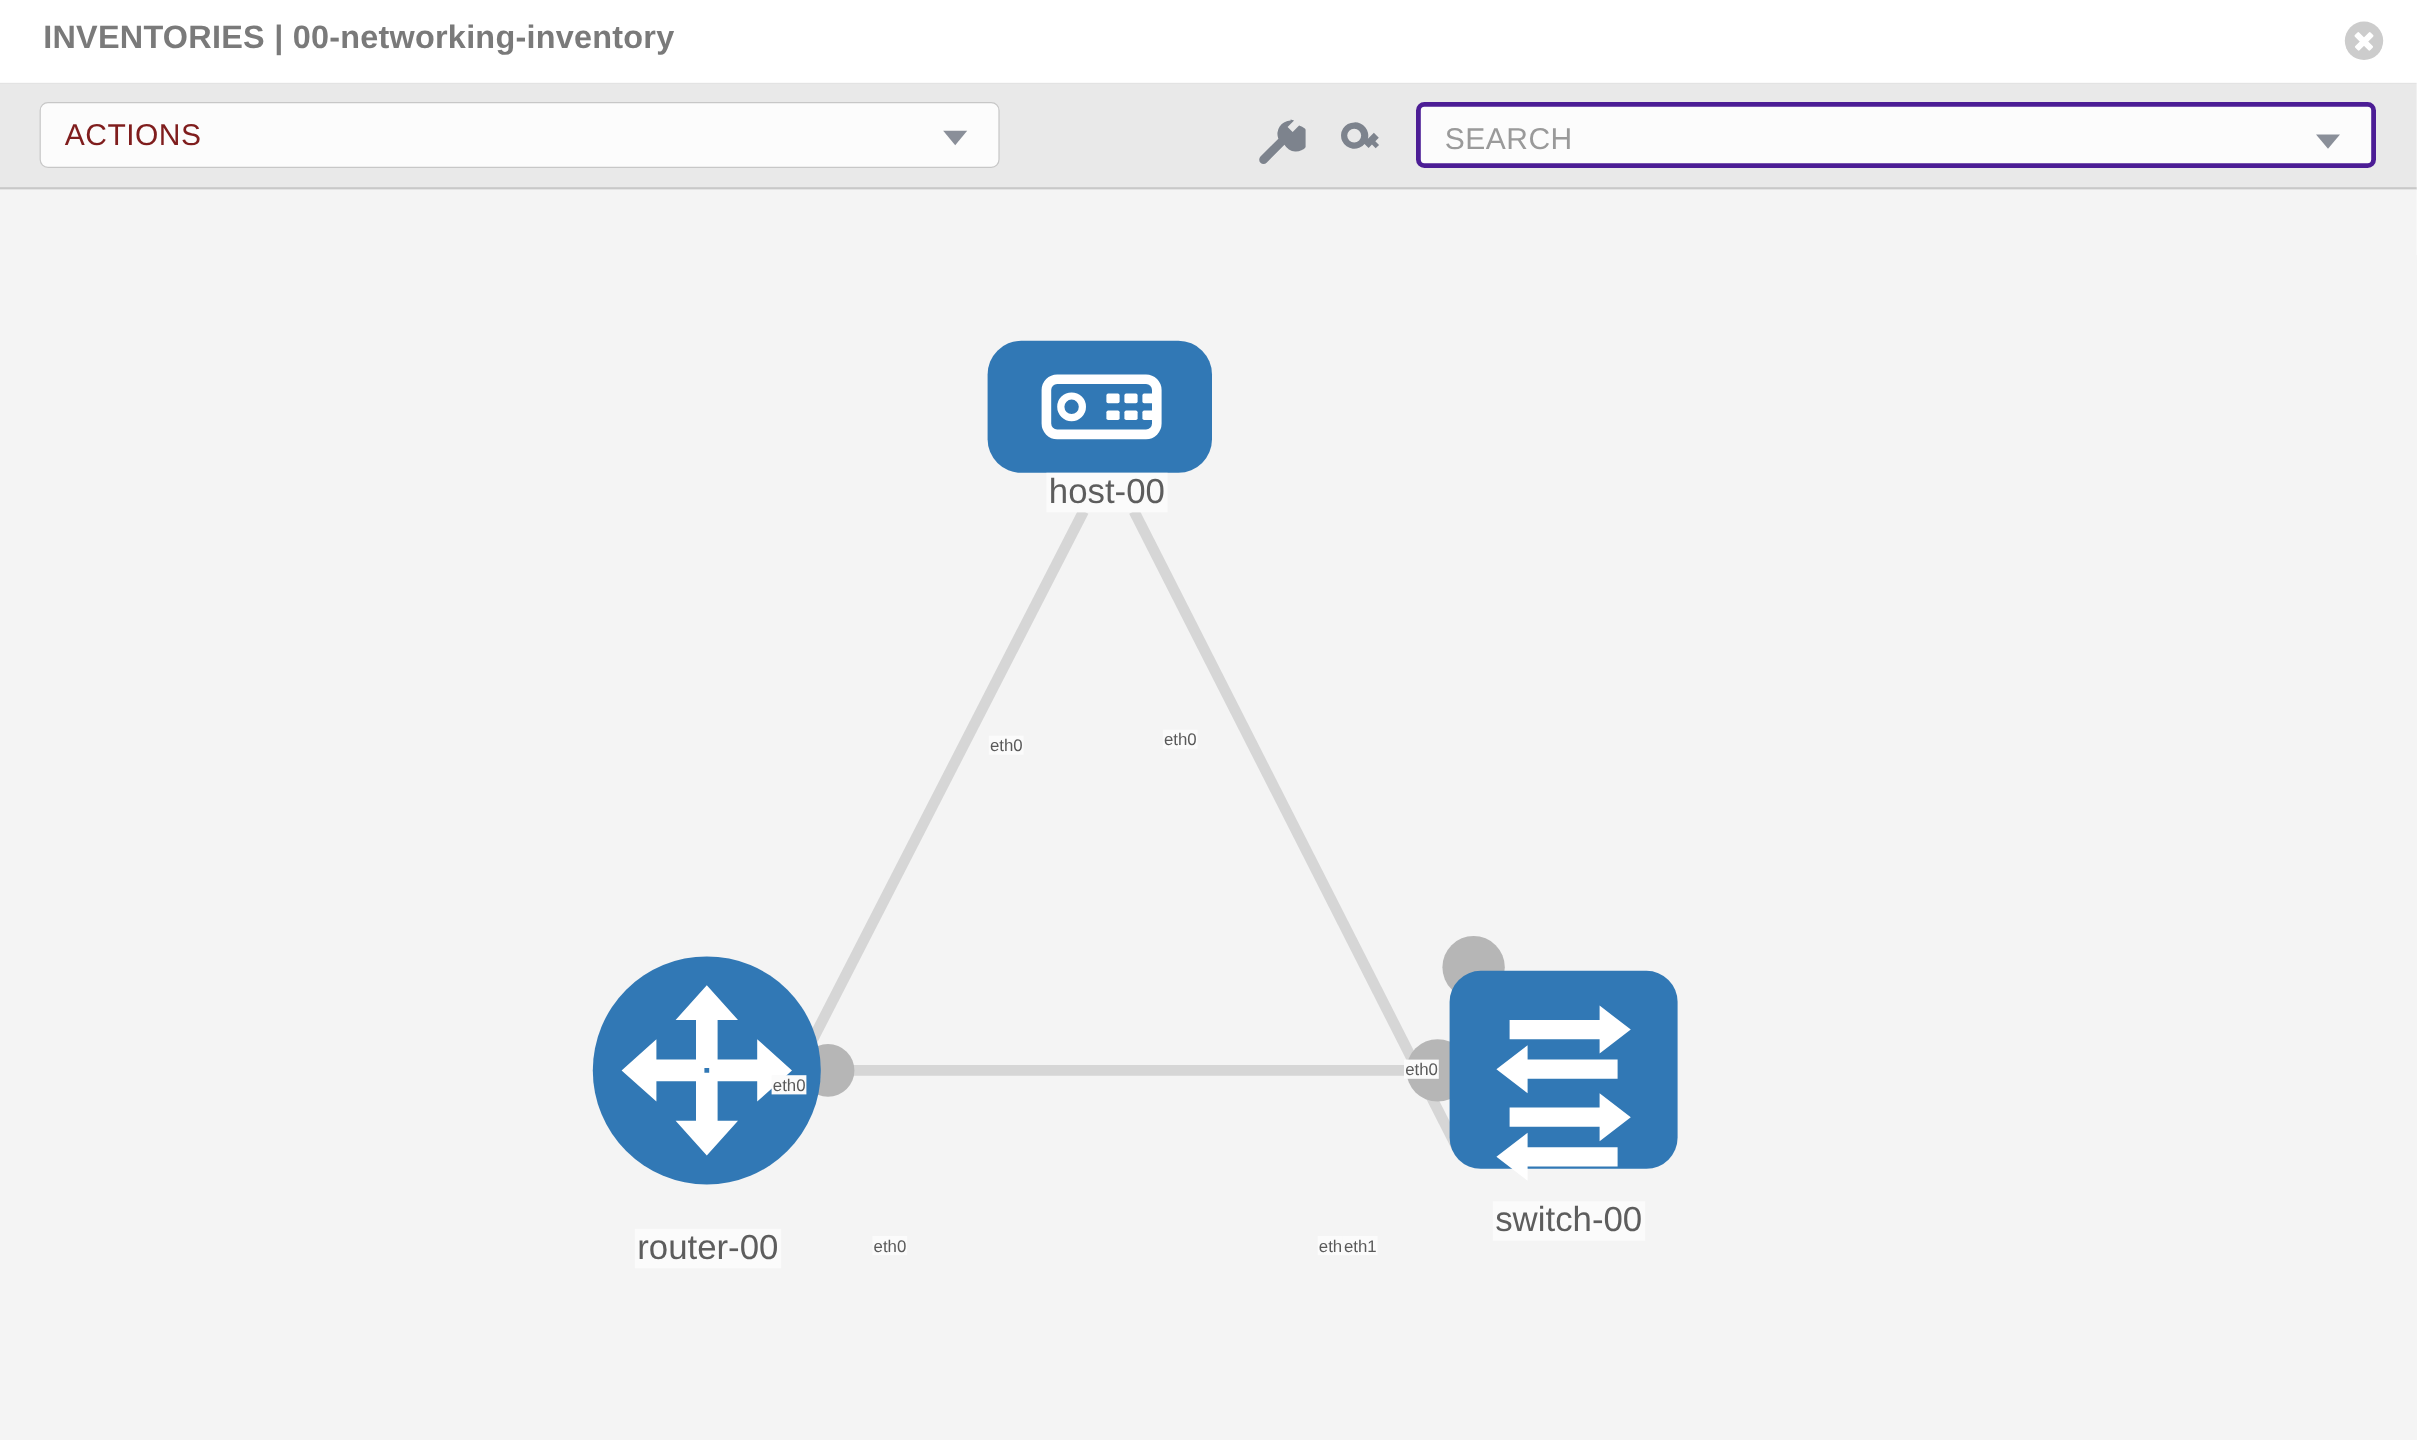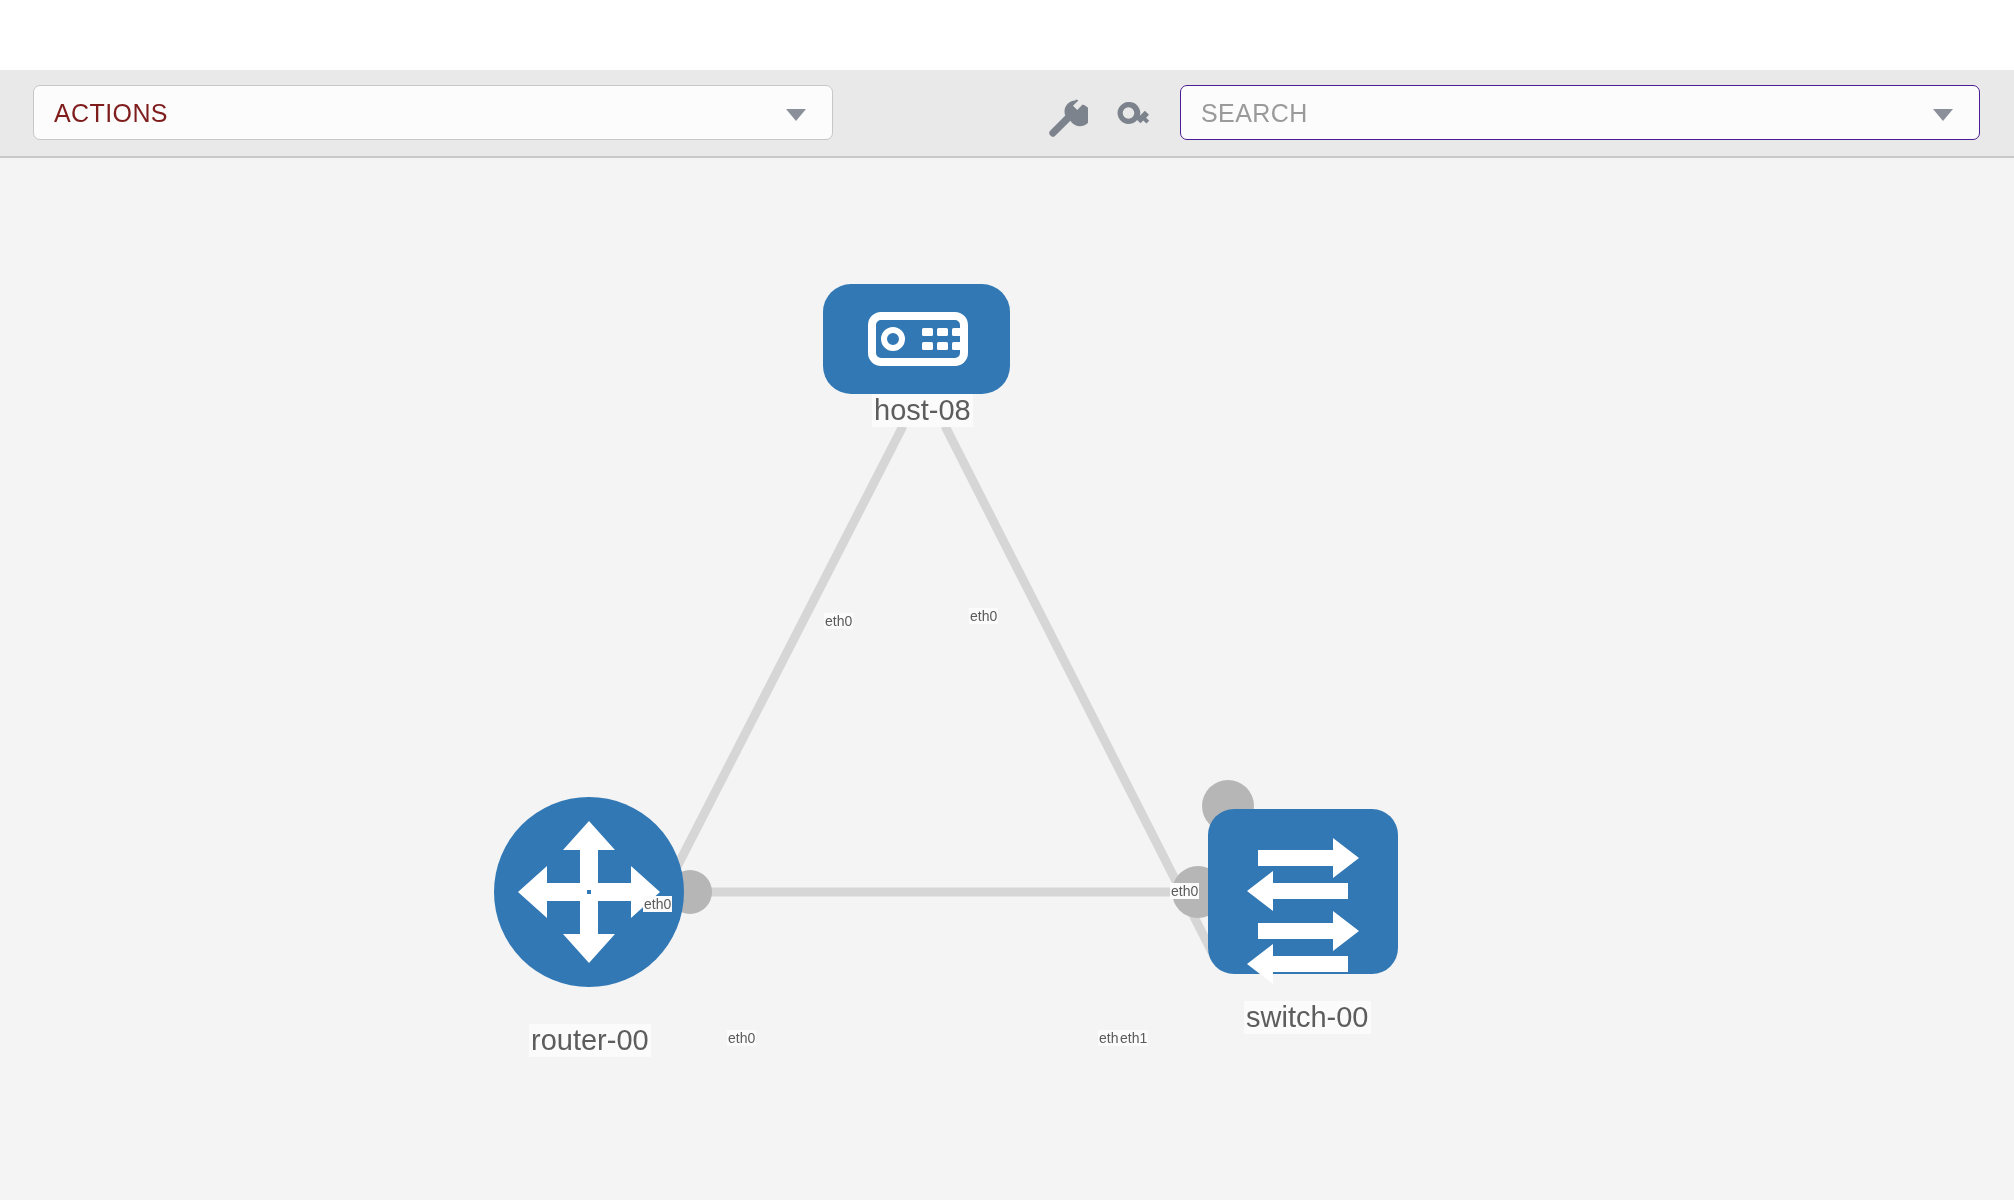--- a/index.html
+++ b/index.html
@@ -109,21 +109,21 @@
   .tool-icon.wrench { left: 1044px; }
   .tool-icon.key    { left: 1112px; }
 
   .search-box {
     position: absolute;
     left: 1180px;
     top: 15px;
     width: 800px;
     height: 55px;
     background: #fcfcfc;
-    border: 1px solid #4c1d95;
+    border: 4px solid #4c1d95;
     border-radius: 7px;
     box-sizing: border-box;
     cursor: text;
   }
   .search-box .label {
     position: absolute;
     left: 20px;
     top: 13px;
     font-size: 25px;
     color: #9a9a9a;
@@ -232,20 +232,27 @@
     border-radius: 50%;
     background: #3178b5;
     cursor: pointer;
   }
 </style>
 </head>
 <body>
 
 <div id="app">
 
+  <div class="header">
+    <div class="page-title">INVENTORIES | 00-networking-inventory</div>
+    <div class="close-btn">
+      <span class="x1"></span>
+      <span class="x2"></span>
+    </div>
+  </div>
 
   <div class="toolbar">
 
     <div class="actions-select">
       <span class="label">ACTIONS</span>
       <span class="caret"></span>
     </div>
 
     <div class="tool-icon wrench">
       <svg viewBox="0 0 44 44" width="44" height="44" aria-hidden="true">
@@ -327,21 +334,21 @@
 
           <path d="M1348 725 h-75 v-12 l-26 20 26 20 v-12 h75 z"></path>
 
           <path d="M1258 765 h75 v-12 l26 20 -26 20 v-12 h-75 z"></path>
 
           <path d="M1348 798 h-75 v-12 l-26 20 26 20 v-12 h75 z"></path>
         </g>
       </g>
     </svg>
 
-    <div class="node-label" style="left:872px; top:236px;">host-08</div>
+    <div class="node-label" style="left:872px; top:236px;">host-00</div>
     <div class="node-label" style="left:529px; top:866px;">router-00</div>
     <div class="node-label" style="left:1244px; top:843px;text-align:right;">switch-00</div>
 
     <div class="iface-label" style="left:824px; top:455px;">eth0</div>
     <div class="iface-label" style="left:969px; top:450px;">eth0</div>
     <div class="iface-label" style="left:643px; top:738px;">eth0</div>
     <div class="iface-label" style="left:1170px; top:725px;">eth0</div>
     <div class="iface-label" style="left:727px; top:872px;">eth0</div>
     <div class="iface-label" style="left:1098px; top:872px;">eth0</div>
     <div class="iface-label" style="left:1119px; top:872px;">eth1</div>

